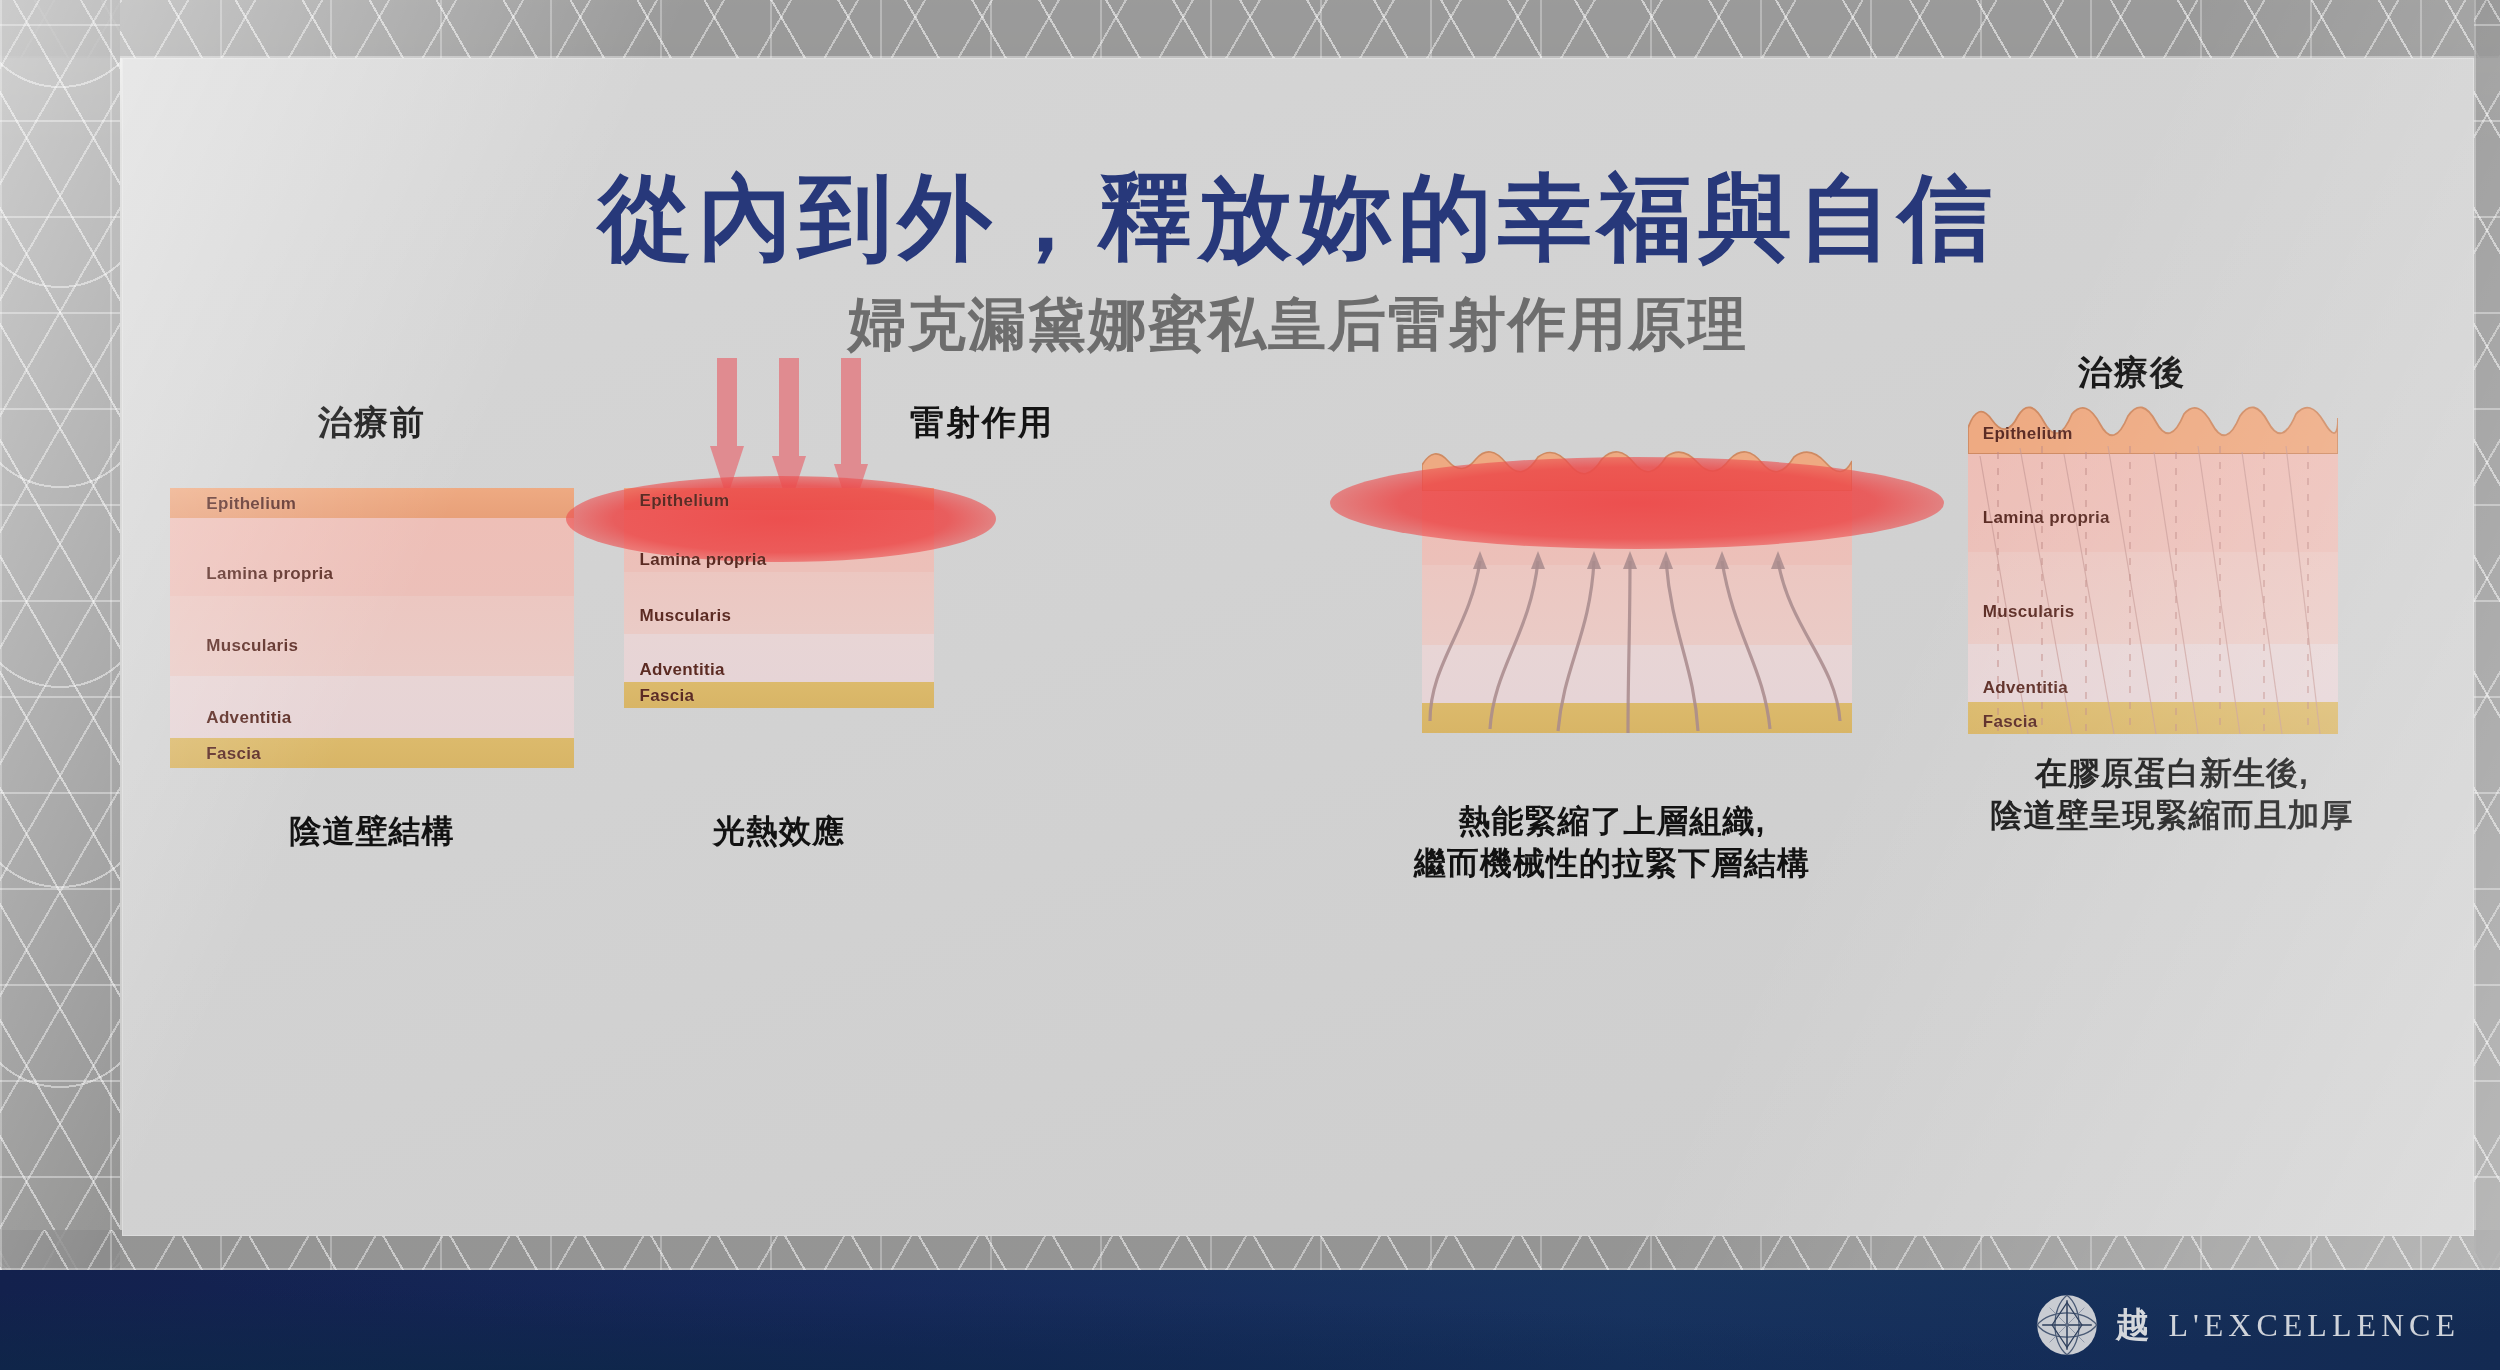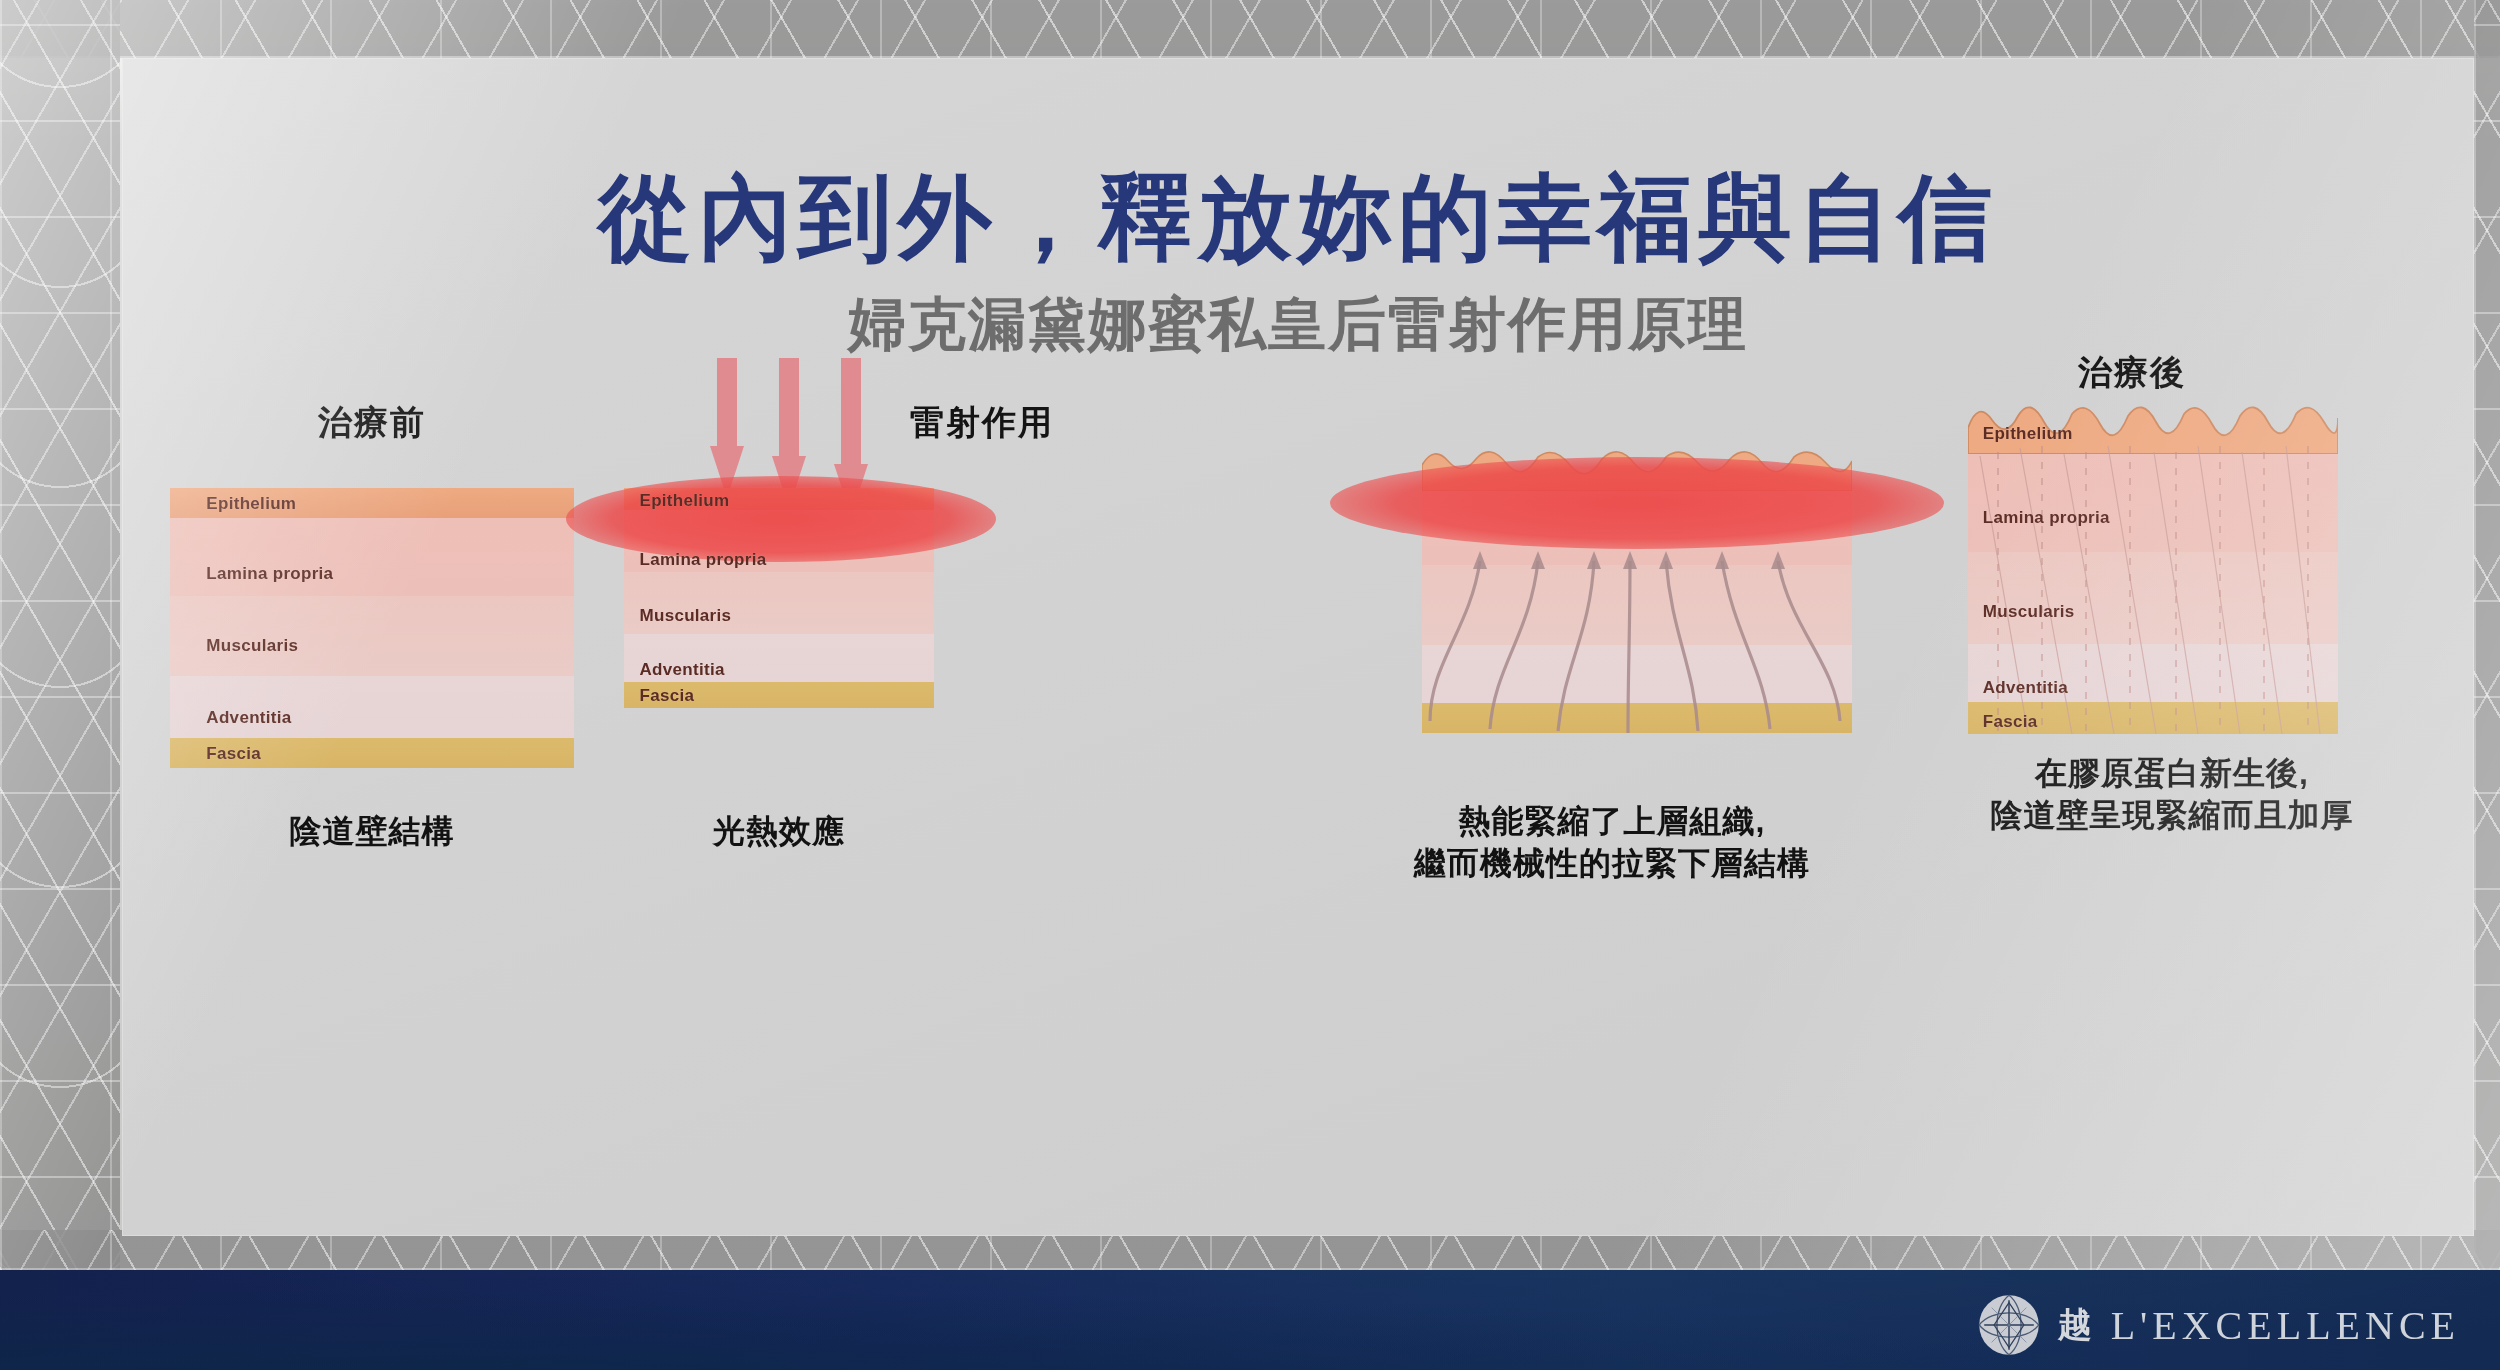--- a/index.html
+++ b/index.html
@@ -123,21 +123,21 @@
       linear-gradient(100deg,#13214d 0%,#15255a 35%,#16305e 65%,#132a52 100%);
   }
   #logo{position:absolute;right:40px;bottom:14px;display:flex;align-items:center;gap:18px;}
   #logo .emblem{width:62px;height:62px;flex:0 0 62px;}
   #logo .cn{
     font-family:"Liberation Serif","DejaVu Serif",serif;
     font-size:34px;color:#d4d7dc;font-weight:700;letter-spacing:1px;
   }
   #logo .en{
     font-family:"Liberation Serif","DejaVu Serif",serif;
-    font-size:40px;color:#cfd3da;letter-spacing:5px;white-space:nowrap;
+    font-size:32px;color:#cfd3da;letter-spacing:5px;white-space:nowrap;
   }
 </style>
 </head>
 <body>
 
 <div id="slide">
 
   <div class="frame-bg"></div>
   <div class="lattice top"></div>
   <div class="lattice left"></div>

